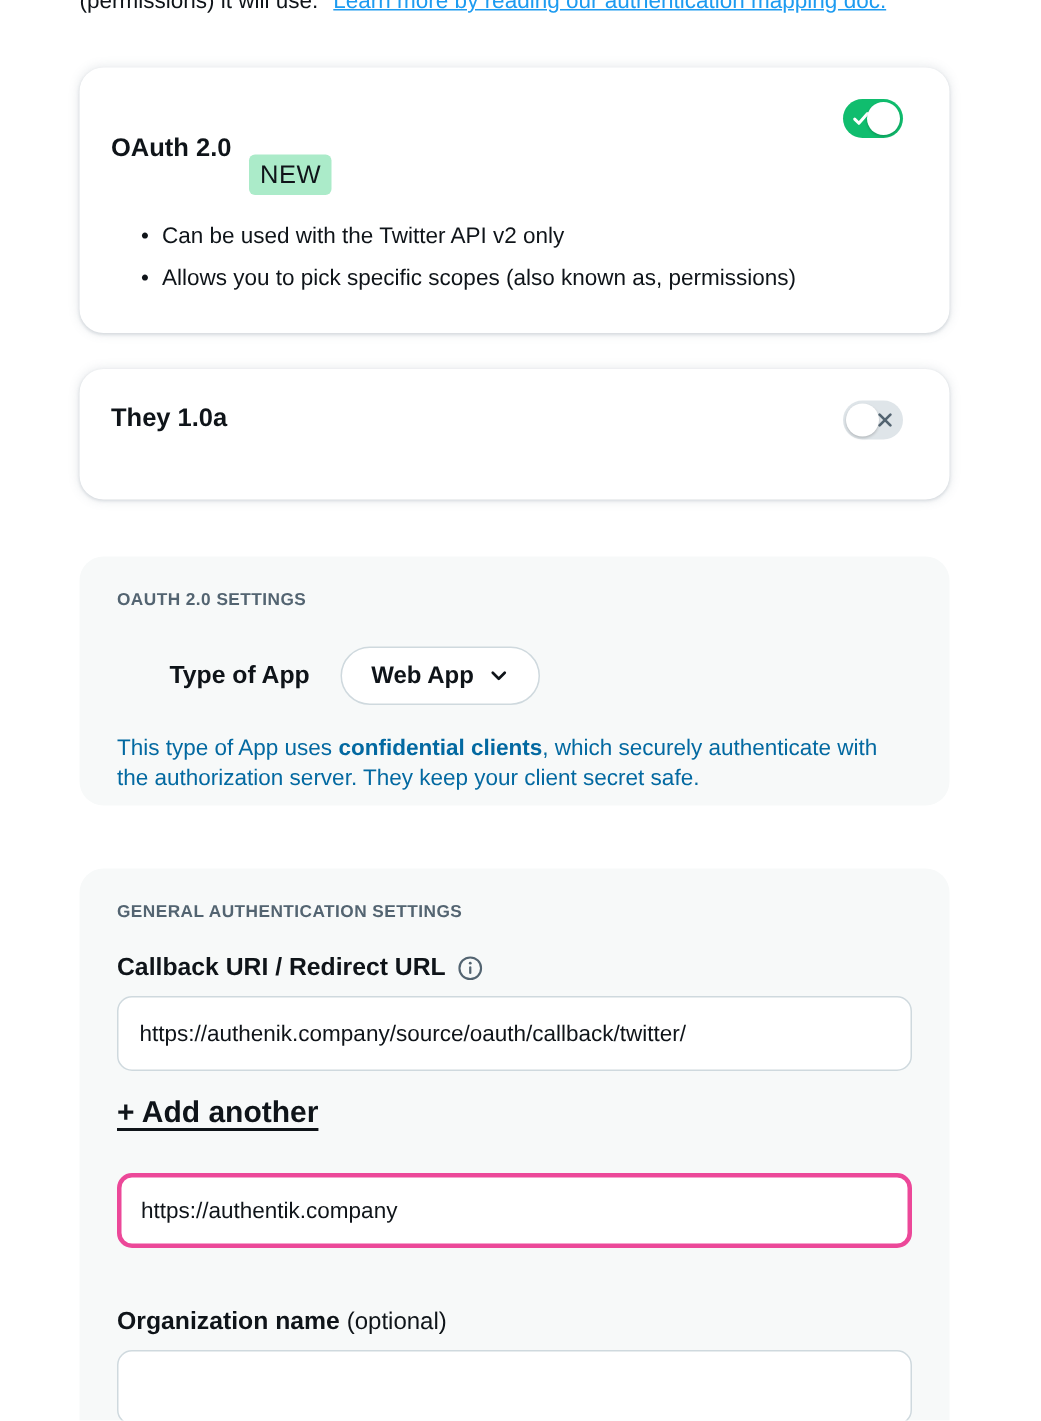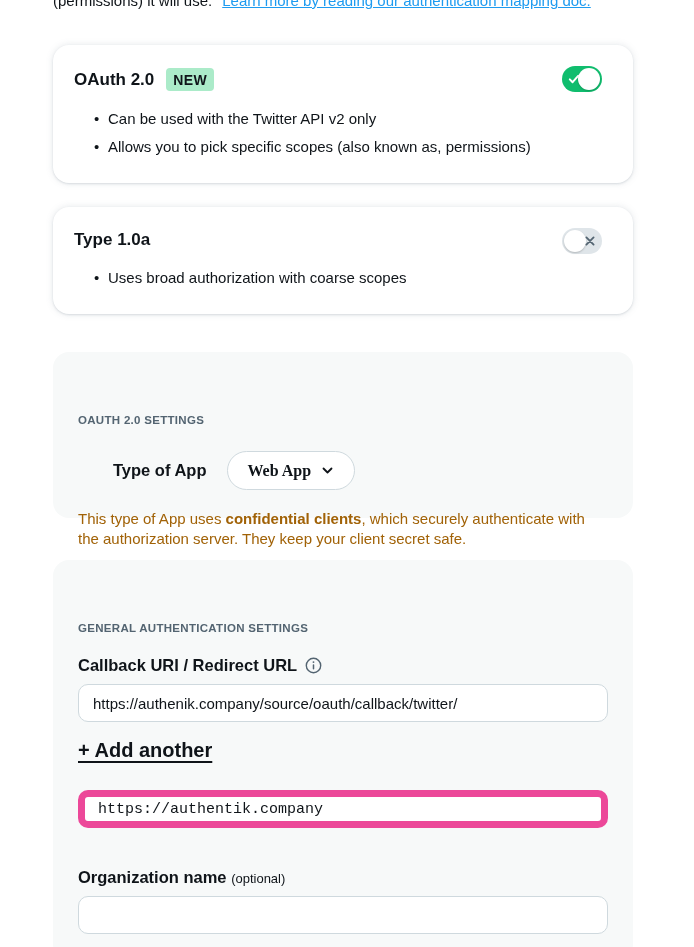--- a/index.html
+++ b/index.html
@@ -40,25 +40,26 @@
     display: flex;
     align-items: center;
     position: relative;
     margin-bottom: 12px;
   }
   .card-title { font-size: 17px; font-weight: bold; color: #0f1419; text-align: center; }
   .badge {
     margin-left: 12px;
     background: #abebc9;
     color: #0f1419;
-    font-size: 14px;
-    font-weight: bold;
+    font-size: 17px;
+    font-weight: normal;
     letter-spacing: 0.4px;
     padding: 4px 7px 3px 7px;
     border-radius: 4px;
+    margin-top: 35px;
   }
 
   
   .toggle {
     position: absolute;
     right: 5px;
     top: -2px;
     width: 40px;
     height: 26px;
     border-radius: 13px;
@@ -110,92 +111,90 @@
     padding: 23px 26px 26px 25px;
   }
   .panel-oauth2 { margin-top: 38px; height: 166px; }
   .panel-general { margin-top: 42px; min-height: 380px; }
   .section-label {
     font-size: 11.5px;
     font-weight: bold;
     letter-spacing: 0.3px;
     color: #536471;
     text-transform: uppercase;
-    margin-top: 39px;
   }
 
   .type-row {
     display: flex;
     align-items: center;
     margin-top: 25px;
     margin-left: 35px;
   }
   .field-label { font-size: 16.5px; font-weight: bold; color: #0f1419; }
   .pill-select {
     margin-left: 20px;
     background: #ffffff;
     border: 1px solid #cfd9de;
     border-radius: 9999px;
     height: 39px;
     padding: 0 20px;
     display: inline-flex;
     align-items: center;
     gap: 10px;
-    font-family: Liberation Serif, serif;
+    font-family: Liberation Sans, sans-serif;
     font-size: 16px;
     font-weight: bold;
     color: #0f1419;
     cursor: pointer;
   }
   .desc {
     margin-top: 19px;
     font-size: 15px;
     line-height: 20px;
-    color: #a16207;
+    color: #0369a1;
   }
 
   .label-row {
     display: flex;
     align-items: center;
     gap: 8px;
     margin-top: 21px;
   }
   .label-row.first { margin-top: 22px; }
   .info-icon { cursor: pointer; display: inline-flex; }
   .text-input {
     display: block;
     width: 530px;
-    height: 38px;
+    height: 50px;
     margin-top: 9px;
     border: 1px solid #cfd9de;
     border-radius: 10px;
     background: #ffffff;
     padding: 0 14px;
     font-family: inherit;
     font-size: 15px;
     color: #0f1419;
     outline: none;
   }
   .text-input.focused {
-    border: 7px solid #ec4899;
+    border: 3px solid #ec4899;
     padding: 0 13px;
-    font-family: Liberation Mono, monospace;
   }
   .add-another {
     display: inline-block;
     margin-top: 17px;
     font-size: 20px;
     font-weight: bold;
     color: #0f1419;
     text-decoration: underline;
     text-underline-offset: 4px;
     cursor: pointer;
   }
   .spacer-md { height: 19px; }
-  .optional-note { font-size: 13px; font-weight: normal; color: #0f1419; }
+  .optional-note { font-size: 16px; font-weight: normal; color: #0f1419; }
 </style>
 </head>
 <body>
 
 <div class="page">
   <div class="content">
 
     <p class="intro"><span>(permissions) it will use.</span><a class="link">Learn more by reading our authentication mapping doc.</a></p>
 
     <section class="card">
@@ -210,30 +209,29 @@
         </div>
       </div>
       <ul>
         <li>Can be used with the Twitter API v2 only</li>
         <li>Allows you to pick specific scopes (also known as, permissions)</li>
       </ul>
     </section>
 
     <section class="card">
       <div class="card-header">
-        <span class="card-title">Type 1.0a</span>
+        <span class="card-title">They 1.0a</span>
         <div class="toggle toggle-off" role="switch" aria-checked="false">
           <span class="knob"></span>
           <svg class="state-glyph" viewBox="0 0 12 12">
             <path d="M2.4 2.4 L9.6 9.6 M9.6 2.4 L2.4 9.6" stroke="#536471" stroke-width="1.8" fill="none" stroke-linecap="round"></path>
           </svg>
         </div>
       </div>
       <ul>
-        <li>Uses broad authorization with coarse scopes</li>
       </ul>
     </section>
 
     <section class="panel panel-oauth2">
       <div class="section-label">OAUTH 2.0 SETTINGS</div>
       <div class="type-row">
         <span class="field-label">Type of App</span>
         <button class="pill-select">
           <span>Web App</span>
           <svg width="13" height="13" viewBox="0 0 13 13">

